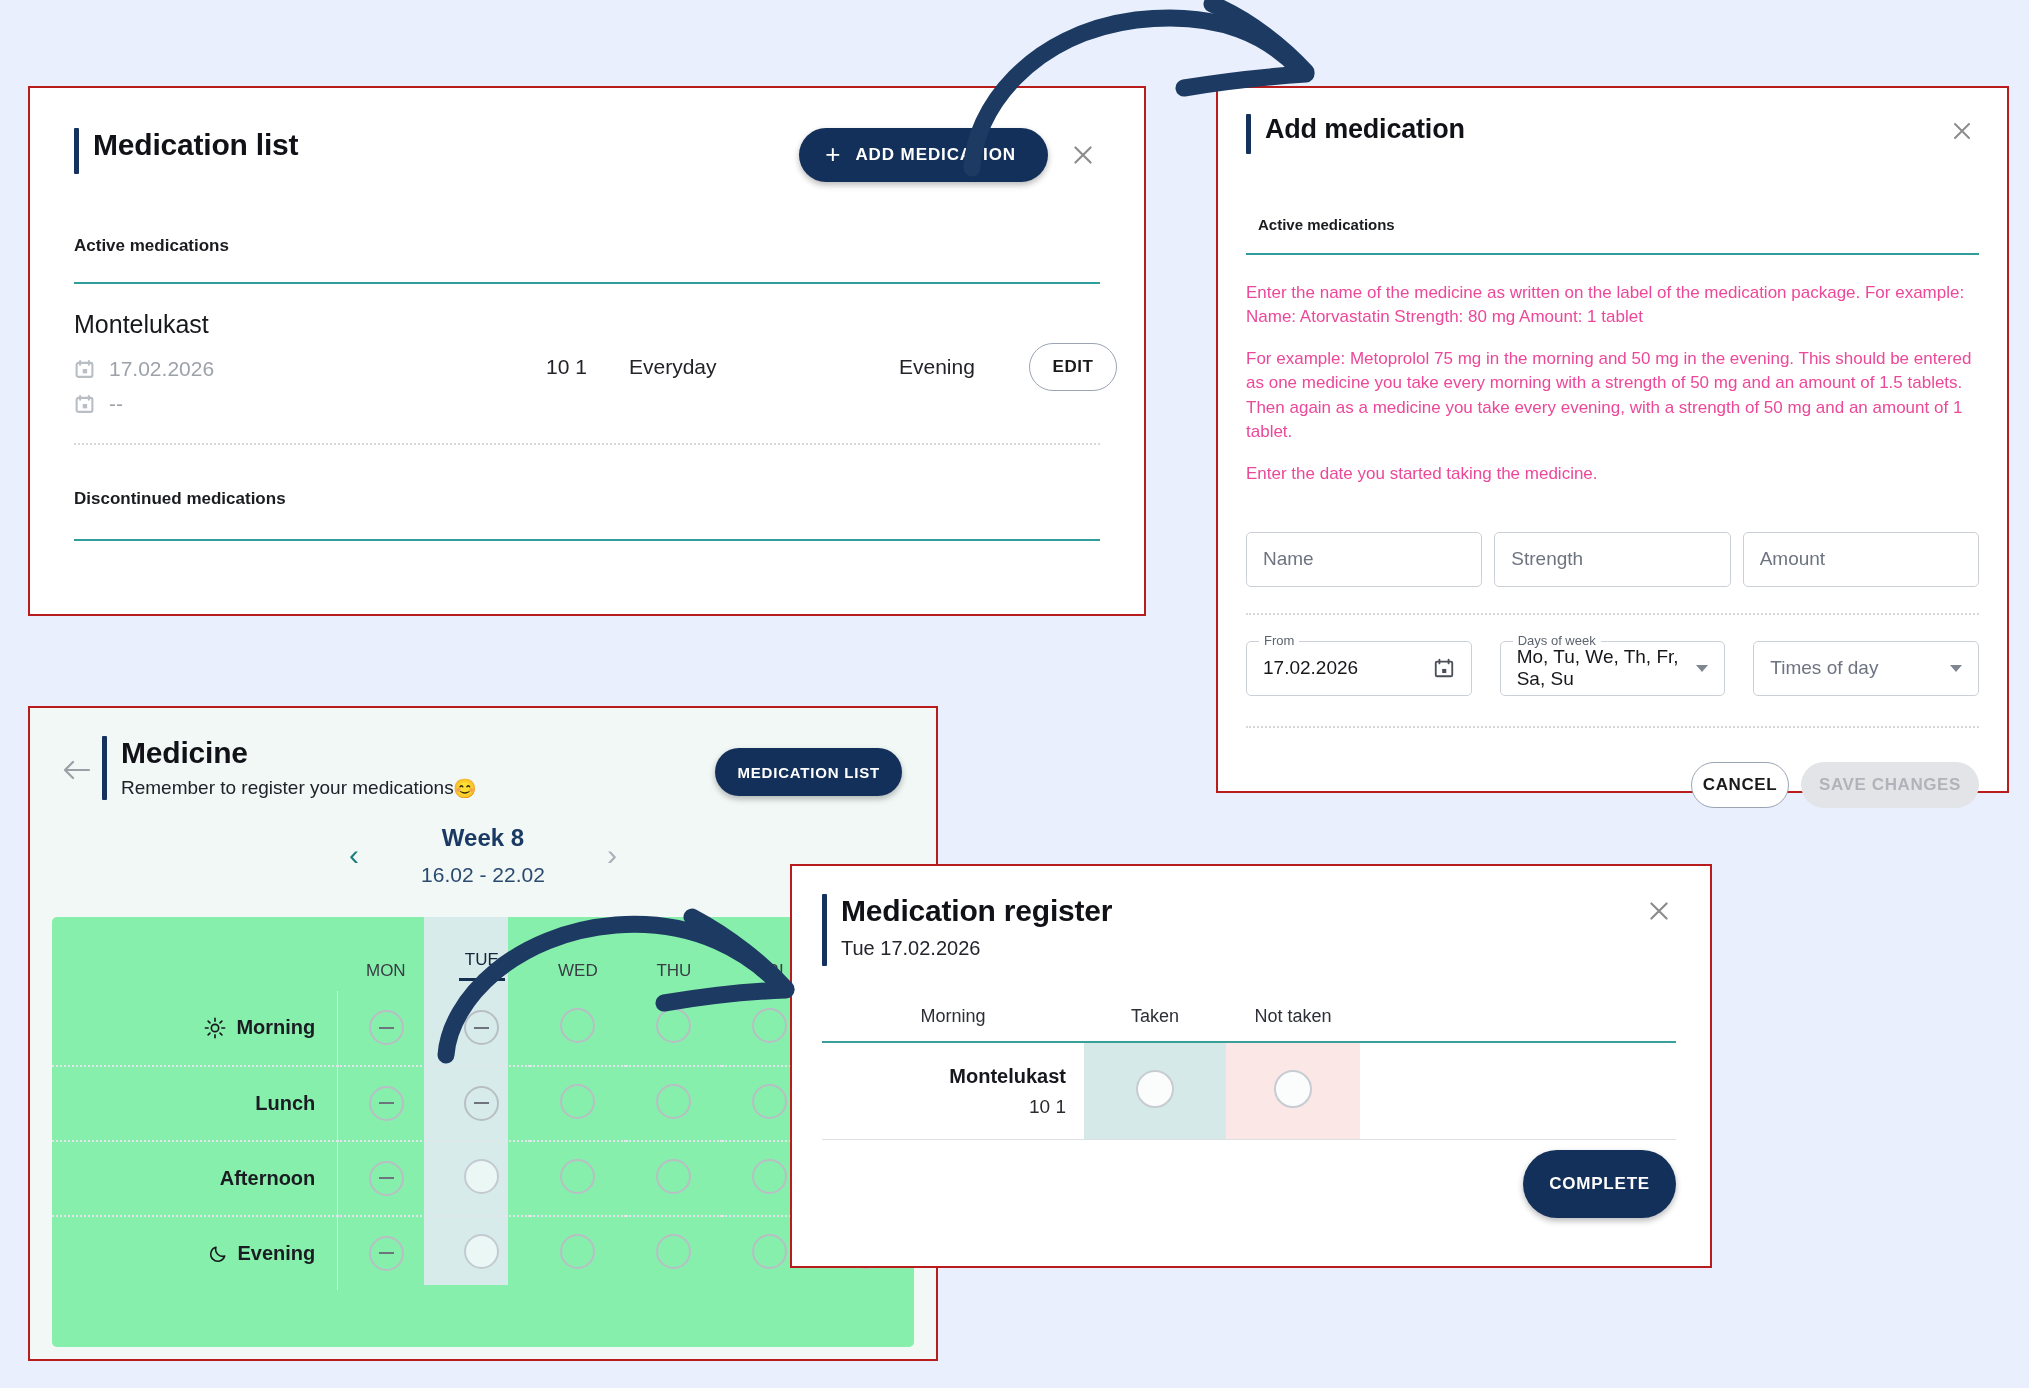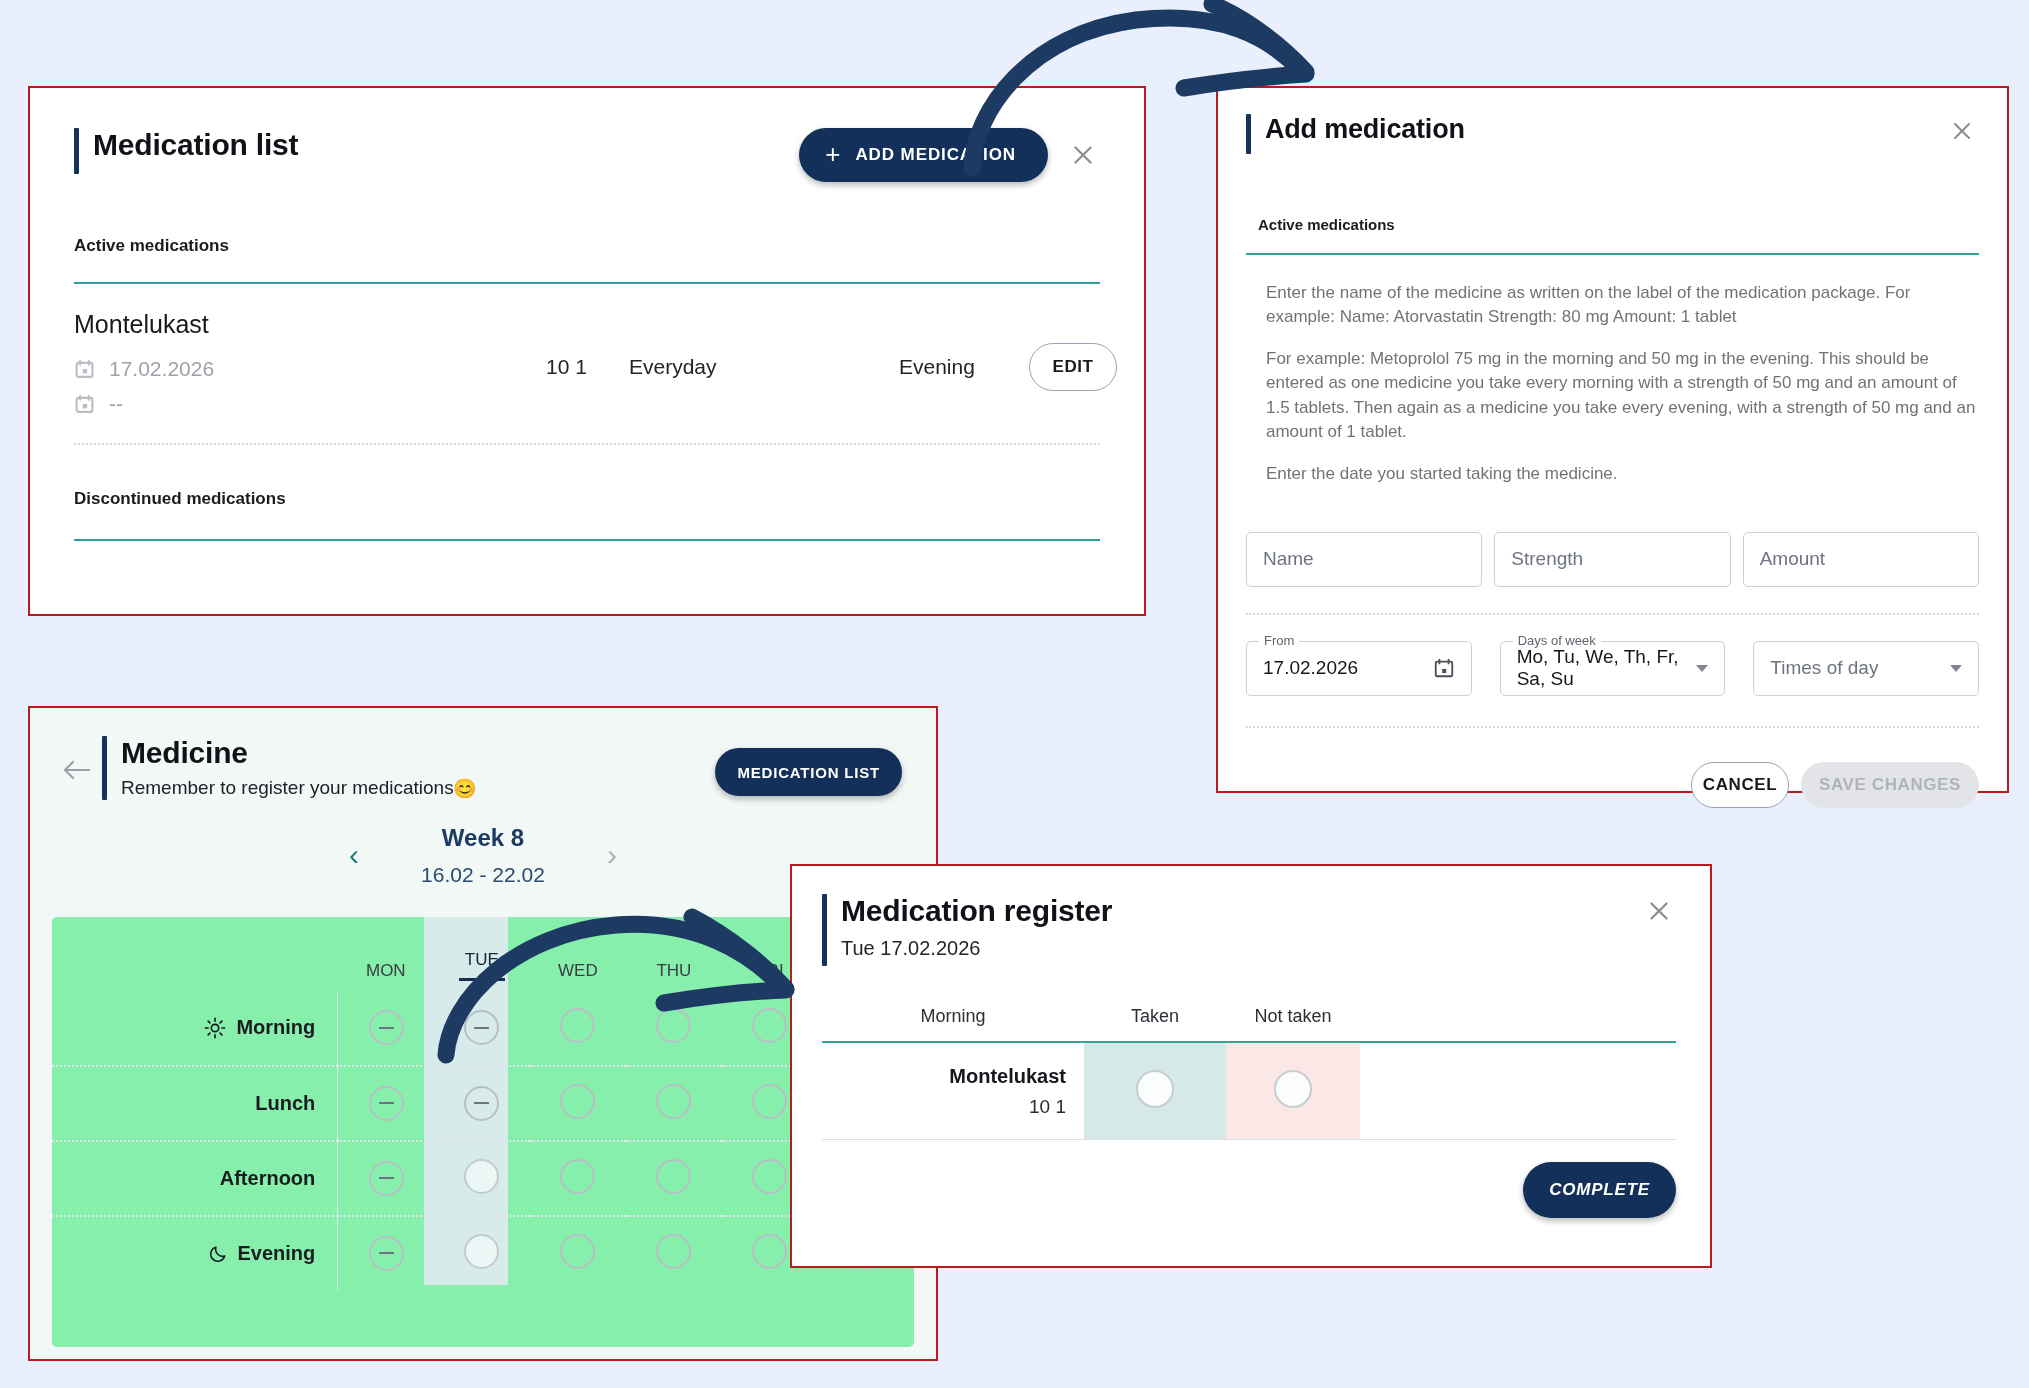--- a/index.html
+++ b/index.html
@@ -93,21 +93,21 @@
   #disc-label { margin-top: 44px; }
   #disc-rule { margin-top: 30px; }
 
   
   #card-addmed { left: 1216px; top: 86px; width: 793px; height: 707px; }
   #card-addmed .inner { padding: 26px 28px 0 28px; position: relative; height:100%;}
   #addmed-head { display: flex; align-items: flex-start; justify-content: space-between; }
   #addmed-title { height: 40px; }
   #addmed-sect { margin-top: 62px; padding-left: 12px; font-size: 15px; font-weight: 700; color: #1b1c20; }
   #addmed-rule { margin-top: 20px; }
-  .para { font-size: 17px; line-height: 1.42; color: #737373; margin-top: 18px; margin-left: 20px; }
+  .para { font-size: 17px; line-height: 1.42; color: #ec4899; margin-top: 18px; }
   #para1 { margin-top: 26px; }
 
   #field-row-1 { display: flex; gap: 12px; margin-top: 46px; }
   .tf {
     flex: 1; height: 55px; border: 1px solid #cbd0d6; border-radius: 5px;
     display: flex; align-items: center; padding: 0 16px;
     font-size: 19px; color: #6d7480; background: #fff;
   }
   #dotted-a { margin-top: 26px; }
   #field-row-2 { display: flex; gap: 28px; margin-top: 26px; }
@@ -182,21 +182,21 @@
   #reg-c2 { width: 134px; }
   #reg-c3 { width: 160px; }
   #reg-teal { height: 2px; background: #3a9e99; }
   .reg-medname { font-size: 20px; font-weight: 700; color: #17181d; text-align: right; }
   .reg-dose { font-size: 19px; color: #2a2c32; text-align: right; margin-top: 8px; }
   .reg-cell { height: 96px; text-align: center; vertical-align: middle; }
   .reg-cell.taken { background: #d5eae8; }
   .reg-cell.nottaken { background: #fbe7e6; }
   .reg-circ { width: 38px; height: 38px; border-radius: 50%; border: 2px solid #c7ccd2; background: #fbfdfd; display:inline-block; cursor:pointer;}
   #reg-bottomrule { height: 1px; background: #dcdfe3; }
-  #btn-complete { position: absolute; right: 34px; bottom: 48px; height: 56px; padding: 0 26px; font-size: 17px; letter-spacing:.8px;font-style:italic;}
+  #btn-complete { position: absolute; right: 34px; bottom: 48px; height: 68px; padding: 0 26px; font-size: 17px; letter-spacing:.8px;}
 
   
   .arrowsvg { position: absolute; z-index: 9; pointer-events: none; }
   #arrow1 { left: 940px; top: -10px; }
   #arrow2 { left: 420px; top: 895px; }
 </style>
 </head>
 <body>
 
 <div id="root">

